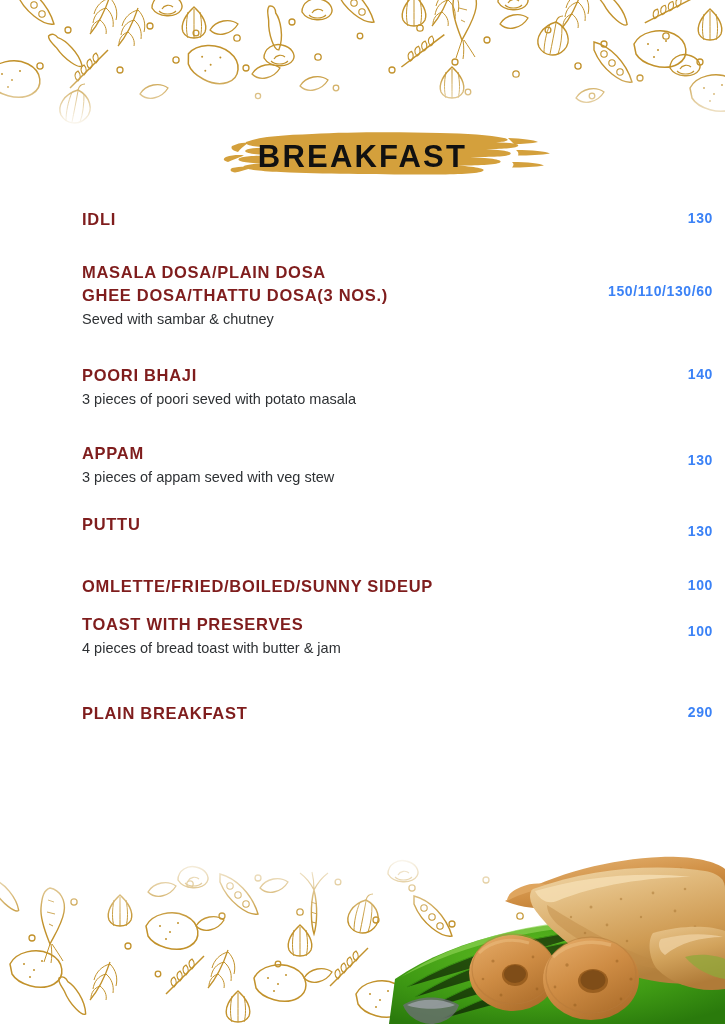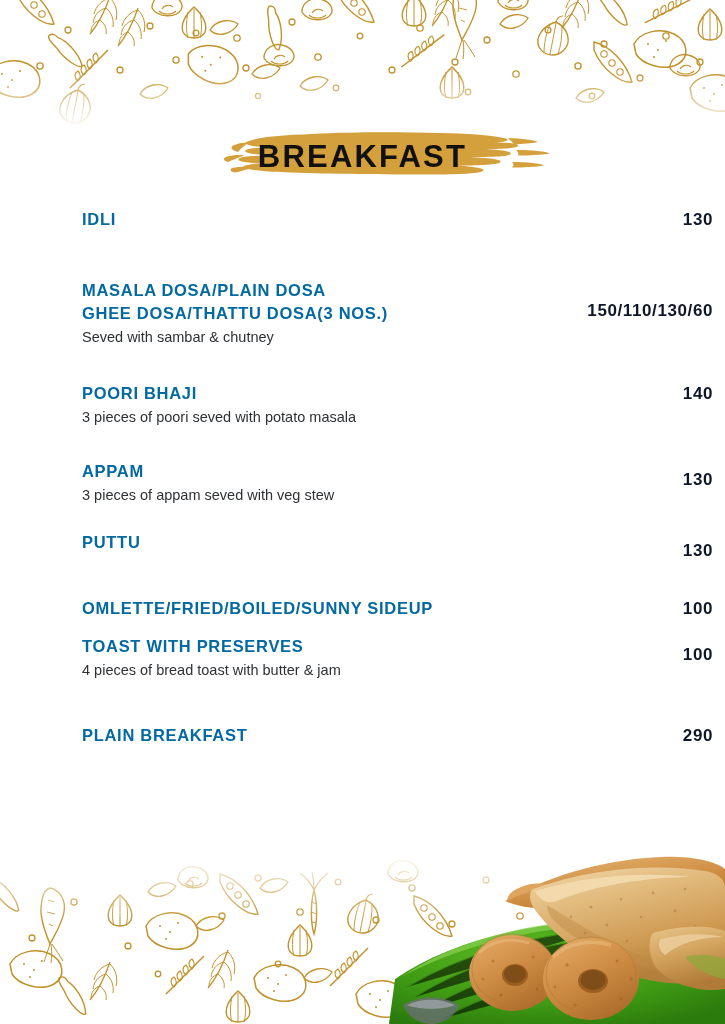--- a/index.html
+++ b/index.html
@@ -68,38 +68,38 @@
     position: relative;
     display: flex;
     align-items: flex-start;
     justify-content: space-between;
   }
   .item-left { flex: 0 1 auto; max-width: 470px; }
   .item-title {
     font-size: 16.5px;
     font-weight: 700;
     letter-spacing: 0.7px;
-    color: #0369a1;
+    color: #7f1d1d;
     line-height: 1.35;
     white-space: nowrap;
   }
   .item-desc {
     font-size: 14.5px;
     font-weight: 400;
     color: #2e3134;
     line-height: 1.5;
     margin-top: 3px;
     white-space: nowrap;
   }
   .item-price {
     flex: 0 0 auto;
-    font-size: 17px;
+    font-size: 14px;
     font-weight: 700;
     letter-spacing: 0.6px;
-    color: #0f172a;
+    color: #3b82f6;
     text-align: right;
     white-space: nowrap;
     padding-top: 2px;
   }
   .price-mid { padding-top: 22px; }
   .price-low { padding-top: 10px; }
 
   
   #food-photo {
     position: absolute;
@@ -295,21 +295,21 @@
 
   <div id="menu">
 
     <div class="menu-item" style="margin-top:0">
       <div class="item-left">
         <div class="item-title">IDLI</div>
       </div>
       <div class="item-price">130</div>
     </div>
 
-    <div class="menu-item" style="margin-top:49px">
+    <div class="menu-item" style="margin-top:31px">
       <div class="item-left">
         <div class="item-title">MASALA DOSA/PLAIN DOSA</div>
         <div class="item-title">GHEE DOSA/THATTU DOSA(3 NOS.)</div>
         <div class="item-desc">Seved with sambar &amp; chutney</div>
       </div>
       <div class="item-price price-mid">150/110/130/60</div>
     </div>
 
     <div class="menu-item" style="margin-top:33px">
       <div class="item-left">

